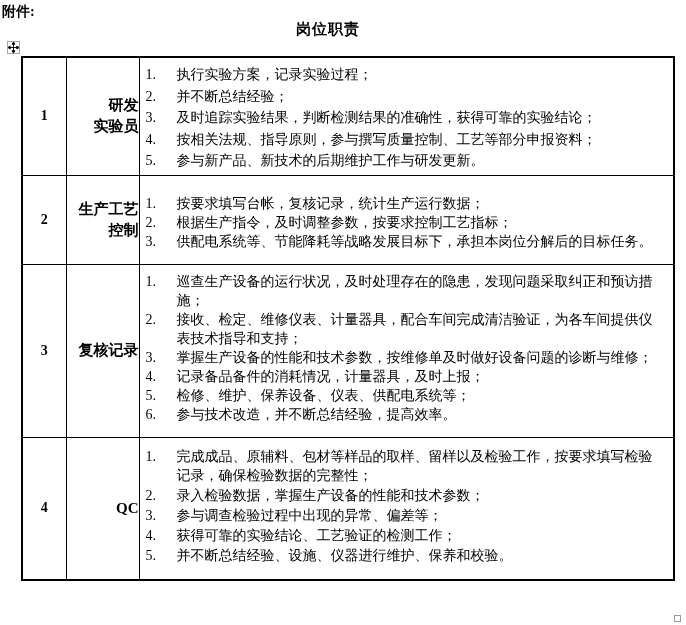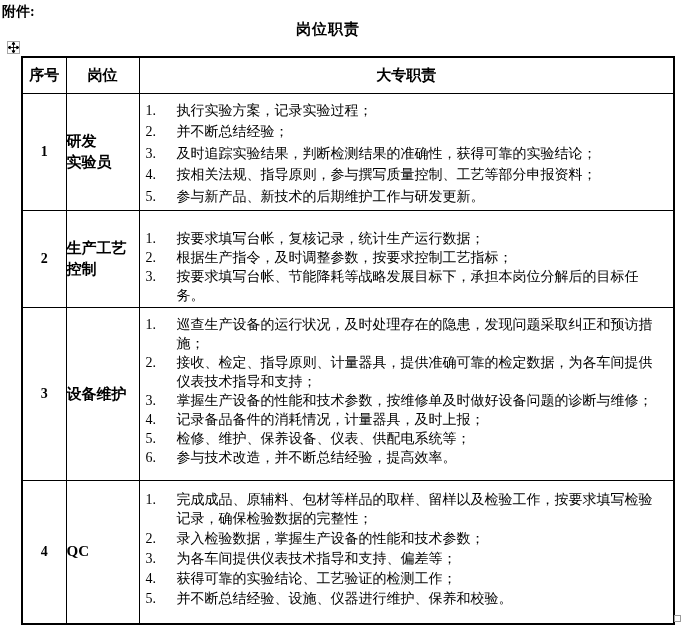--- a/index.html
+++ b/index.html
@@ -18,21 +18,21 @@
   table.duty-table{position:absolute;left:21px;top:56px;width:652px;
     border-collapse:collapse;table-layout:fixed;border:2px solid #000;}
   .duty-table td,.duty-table th{border:1px solid #000;padding:0;box-sizing:border-box;}
   .duty-table th{font-size:15px;font-weight:bold;text-align:center;vertical-align:middle;}
   tr.hr{height:36px;}
   tr.r0{height:115px;}
   tr.r1{height:89px;}
   tr.r2{height:173px;}
   tr.r3{height:143px;}
   td.no{text-align:center;vertical-align:middle;font-size:14px;font-weight:bold;}
-  td.pos{text-align:left;vertical-align:middle;font-size:15px;font-weight:bold;line-height:21px;}
+  td.pos{text-align:right;vertical-align:middle;font-size:15px;font-weight:bold;line-height:21px;}
   td.pos .pl{display:block;}
   td.duty{vertical-align:top;font-size:14px;line-height:19px;padding:7px 20px 2px 6px;}
   td.duty0 .item{margin-bottom:2.5px;}
   td.duty1{padding-top:18px;}
   td.duty2{padding-top:7px;}
   td.duty3{padding-top:9px;}
   td.duty3 .item{margin-bottom:1px;}
   .item{display:flex;}
   .item .num{flex:0 0 21px;}
   .item .txt{flex:1;margin-left:10px;}
@@ -56,25 +56,20 @@
   </svg>
 </div>
 
 <table class="duty-table">
   <colgroup>
       <col style="width:44px">
       <col style="width:73px">
       <col style="width:535px">
     </colgroup>
   <tbody>
-      <tr class="hr">
-    <th>序号</th>
-    <th>岗位</th>
-    <th>大专职责</th>
-  </tr>
 
   <tr class="r0">
     <td class="no">1</td>
     <td class="pos">
       <span class="pl">研发</span>
       <span class="pl">实验员</span>
     </td>
     <td class="duty duty0">
       <div class="item">
             <span class="num">1.</span>
@@ -109,38 +104,38 @@
       <div class="item">
             <span class="num">1.</span>
             <span class="txt">按要求填写台帐，复核记录，统计生产运行数据；</span>
           </div>
       <div class="item">
             <span class="num">2.</span>
             <span class="txt">根据生产指令，及时调整参数，按要求控制工艺指标；</span>
           </div>
       <div class="item">
             <span class="num">3.</span>
-            <span class="txt">按要求填写台帐、节能降耗等战略发展目标下，承担本岗位分解后的目标任务。</span>
+            <span class="txt">供配电系统等、节能降耗等战略发展目标下，承担本岗位分解后的目标任务。</span>
           </div>
     </td>
   </tr>
 
   <tr class="r2">
     <td class="no">3</td>
     <td class="pos">
-      <span class="pl">设备维护</span>
+      <span class="pl">复核记录</span>
     </td>
     <td class="duty duty2">
       <div class="item">
             <span class="num">1.</span>
             <span class="txt">巡查生产设备的运行状况，及时处理存在的隐患，发现问题采取纠正和预访措施；</span>
           </div>
       <div class="item">
             <span class="num">2.</span>
-            <span class="txt">接收、检定、指导原则、计量器具，提供准确可靠的检定数据，为各车间提供仪表技术指导和支持；</span>
+            <span class="txt">接收、检定、维修仪表、计量器具，配合车间完成清洁验证，为各车间提供仪表技术指导和支持；</span>
           </div>
       <div class="item">
             <span class="num">3.</span>
             <span class="txt">掌握生产设备的性能和技术参数，按维修单及时做好设备问题的诊断与维修；</span>
           </div>
       <div class="item">
             <span class="num">4.</span>
             <span class="txt">记录备品备件的消耗情况，计量器具，及时上报；</span>
           </div>
       <div class="item">
@@ -163,21 +158,21 @@
       <div class="item">
             <span class="num">1.</span>
             <span class="txt">完成成品、原辅料、包材等样品的取样、留样以及检验工作，按要求填写检验记录，确保检验数据的完整性；</span>
           </div>
       <div class="item">
             <span class="num">2.</span>
             <span class="txt">录入检验数据，掌握生产设备的性能和技术参数；</span>
           </div>
       <div class="item">
             <span class="num">3.</span>
-            <span class="txt">为各车间提供仪表技术指导和支持、偏差等；</span>
+            <span class="txt">参与调查检验过程中出现的异常、偏差等；</span>
           </div>
       <div class="item">
             <span class="num">4.</span>
             <span class="txt">获得可靠的实验结论、工艺验证的检测工作；</span>
           </div>
       <div class="item">
             <span class="num">5.</span>
             <span class="txt">并不断总结经验、设施、仪器进行维护、保养和校验。</span>
           </div>
     </td>

